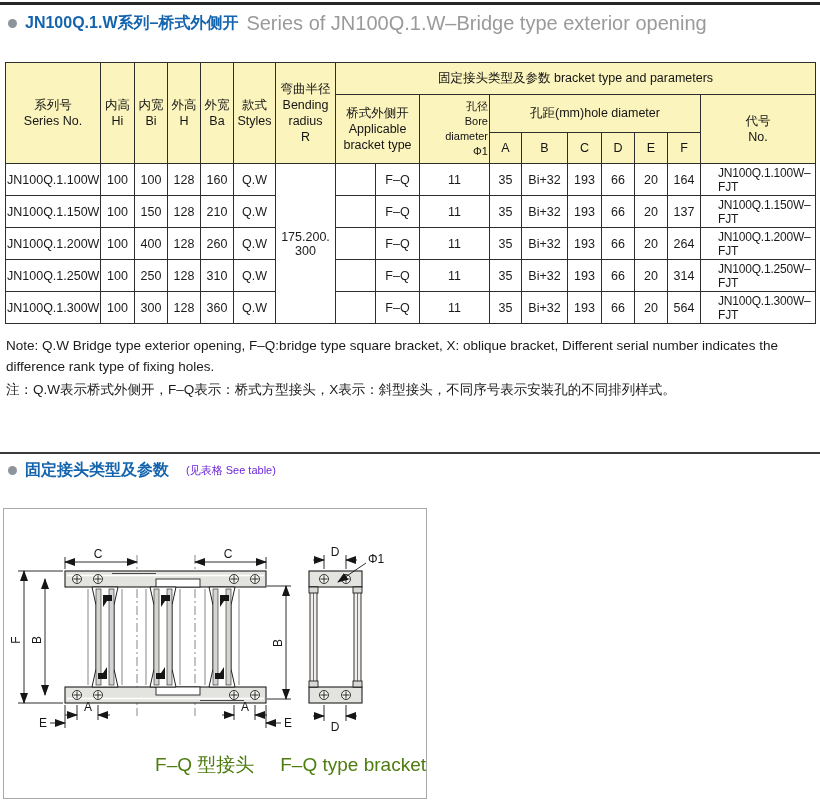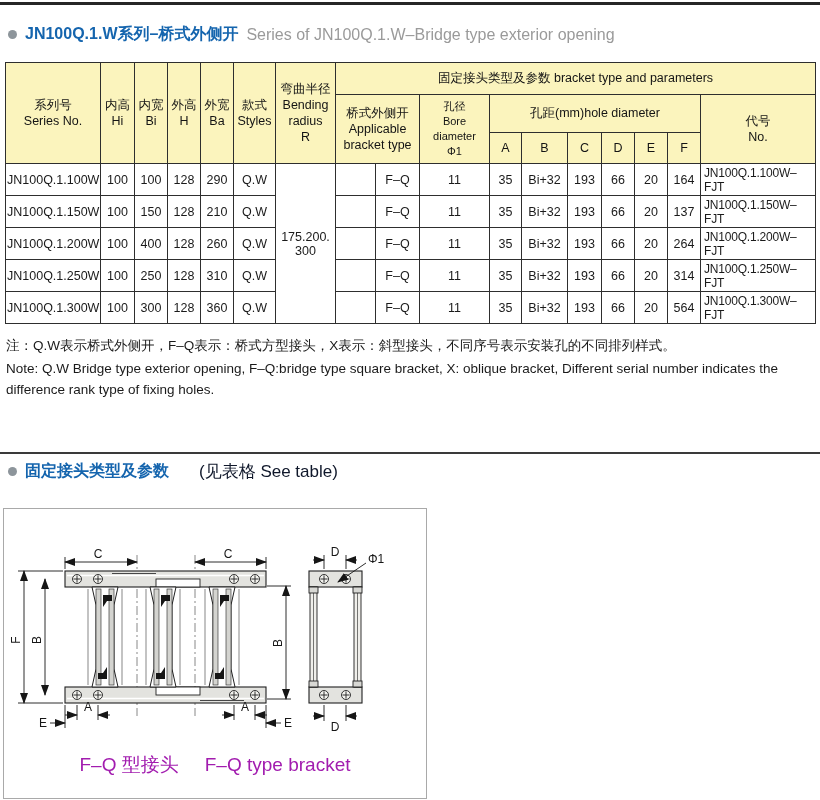--- a/index.html
+++ b/index.html
@@ -12,64 +12,64 @@
 
   
   .rule{left:0;width:820px;background:#262626;}
   .rule.top{top:2px;height:3px;}
   .rule.mid{top:452px;height:2px;background:#3a3a3a;}
 
   
   .sec-title{display:flex;align-items:center;gap:8px;white-space:nowrap;}
   .bullet{width:9px;height:9px;border-radius:50%;background:#8d959b;flex:0 0 auto;}
   .t-cn{color:#1565ae;font-weight:bold;font-size:16px;}
-  .t-en{color:#9a9a9a;font-size:16px;}
-  .t-aside{color:#0f172a;font-size:17px;margin-left:22px;}
+  .t-en{color:#9a9a9a;font-size:20px;}
+  .t-aside{color:#6d28d9;font-size:11px;margin-left:9px;}
 
   
   .tbl-wrap{top:62px;left:5px;}
   table{border-collapse:collapse;table-layout:fixed;width:810px;}
   th,td{border:1px solid #2e2e2e;text-align:center;vertical-align:middle;padding:0 1px;overflow:hidden;}
   thead th{
     background:#fbf4bd;font-weight:normal;white-space:pre-line;
     font-size:12.5px;line-height:1.3;color:#141414;
   }
-  thead th.small{font-size:11px;line-height:1.35;}
+  thead th.small{font-size:11px;line-height:1.35;text-align:right;}
   tr.h1 th{height:31px;}
   tr.h2 th{height:37px;}
   tr.h3 th{height:30px;}
   tbody td{height:31px;font-size:12.5px;background:#fff;white-space:pre-line;}
-  td.no-col{text-align:left;padding-left:3px;font-size:12px;letter-spacing:-0.2px;}
+  td.no-col{text-align:left;padding-left:17px;font-size:12px;letter-spacing:-0.2px;}
 
   
   .notes{top:336px;left:6px;width:808px;font-size:13.5px;line-height:1.55;}
   .notes p{margin:0 0 2px 0;}
 
   
   .sec2{top:460px;left:8px;}
 
   
   .diagram-box{
     top:508px;left:3px;width:424px;height:291px;
     border:1px solid #a9a9a9;background:#fff;box-sizing:border-box;
   }
   .diagram-box svg{display:block;}
   .caption{
     position:absolute;top:243px;left:0;width:100%;
-    text-align:center;font-size:19px;color:#a21caf;
+    text-align:right;font-size:19px;color:#4d7c0f;
   }
   .cap-gap{display:inline-block;width:26px;}
   svg text{font-family:"Liberation Sans","DejaVu Sans",sans-serif;font-size:12px;fill:#161616;}
 </style>
 </head>
 <body>
 
 <div class="abs rule top"></div>
 
-<div class="abs sec-title" style="top:24px;left:8px">
+<div class="abs sec-title" style="top:12px;left:8px">
   <span class="bullet"></span>
   <span class="t-cn">JN100Q.1.W系列–桥式外侧开</span>
   <span class="t-en">Series of JN100Q.1.W–Bridge type exterior opening</span>
 </div>
 
 <div class="abs tbl-wrap">
   <table>
     <colgroup>
       <col style="width:95px">
         <col style="width:34px">
@@ -128,21 +128,21 @@
         <th>E</th>
         <th>F</th>
       </tr>
     </thead>
     <tbody>
       <tr>
         <td>JN100Q.1.100W</td>
         <td>100</td>
         <td>100</td>
         <td>128</td>
-        <td>290</td>
+        <td>160</td>
         <td>Q.W</td>
         <td rowspan="5">175.200.
 300</td>
         <td></td>
         <td>F–Q</td>
         <td>11</td>
         <td>35</td>
         <td>Bi+32</td>
         <td>193</td>
         <td>66</td>
@@ -220,22 +220,22 @@
         <td>66</td>
         <td>20</td>
         <td>564</td>
         <td class="no-col">JN100Q.1.300W–FJT</td>
       </tr>
     </tbody>
   </table>
 </div>
 
 <div class="abs notes">
+  <p>Note: Q.W Bridge type exterior opening, F–Q:bridge type square bracket, X: oblique bracket, Different serial number indicates the difference rank type of fixing holes.</p>
   <p>注：Q.W表示桥式外侧开，F–Q表示：桥式方型接头，X表示：斜型接头，不同序号表示安装孔的不同排列样式。</p>
-  <p>Note: Q.W Bridge type exterior opening, F–Q:bridge type square bracket, X: oblique bracket, Different serial number indicates the difference rank type of fixing holes.</p>
 </div>
 
 <div class="abs rule mid"></div>
 
 <div class="abs sec-title sec2">
   <span class="bullet"></span>
   <span class="t-cn">固定接头类型及参数</span>
   <span class="t-aside">(见表格 See table)</span>
 </div>
 

